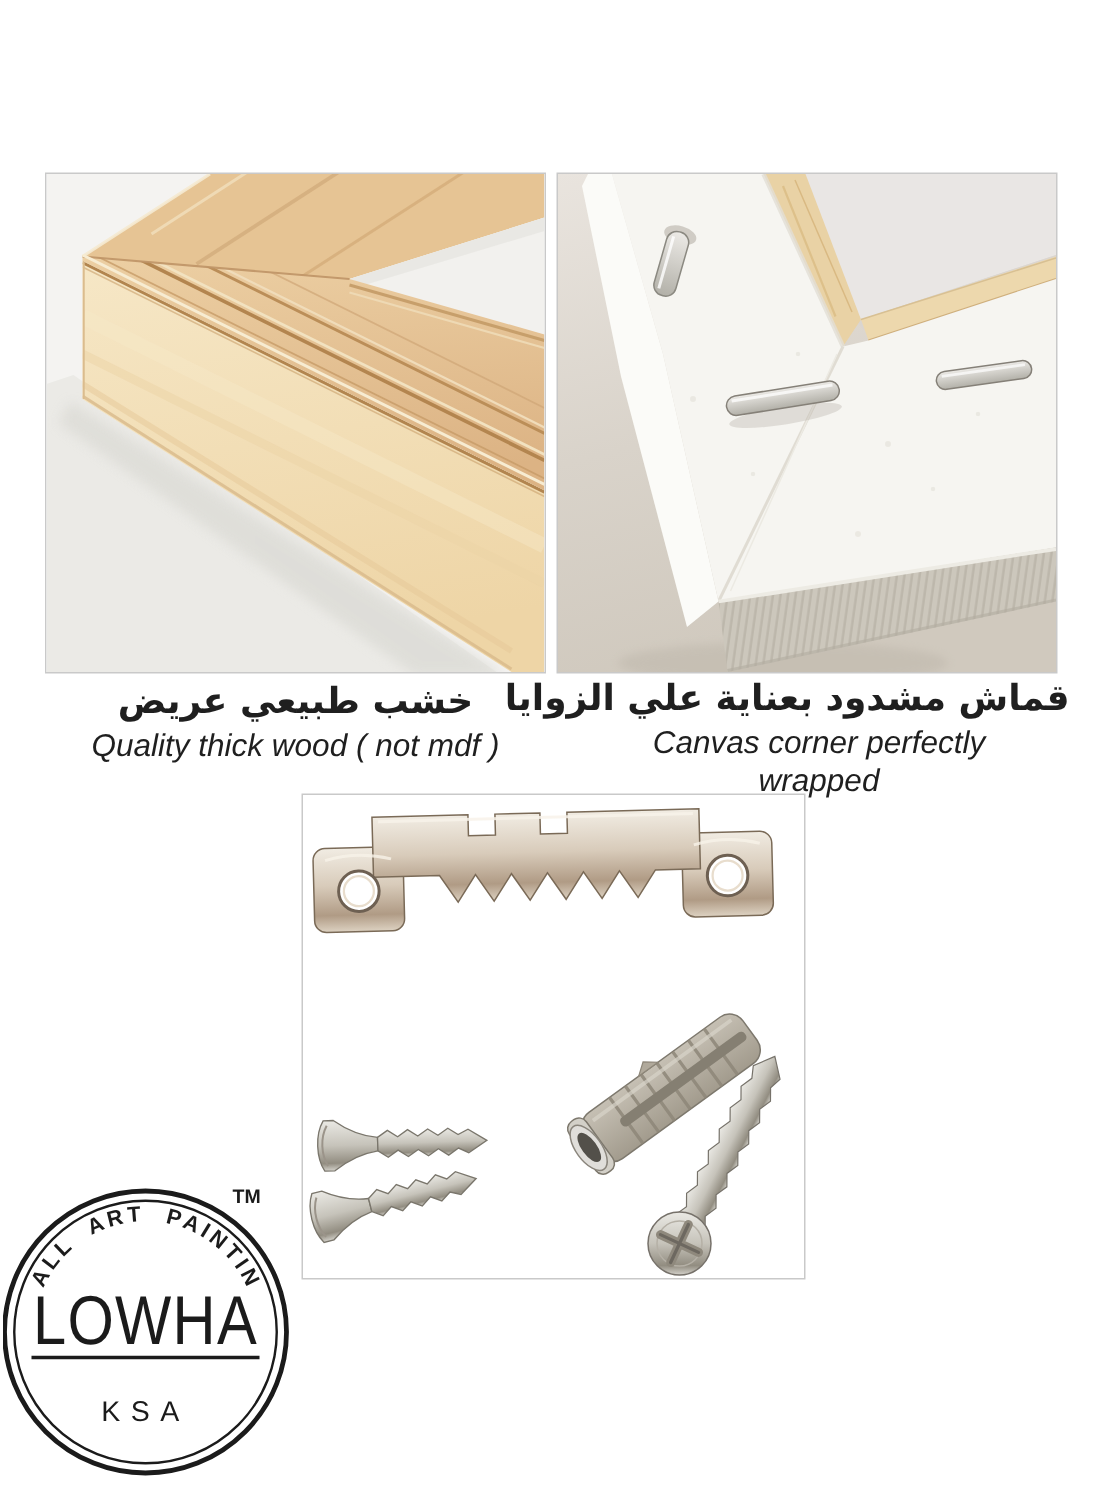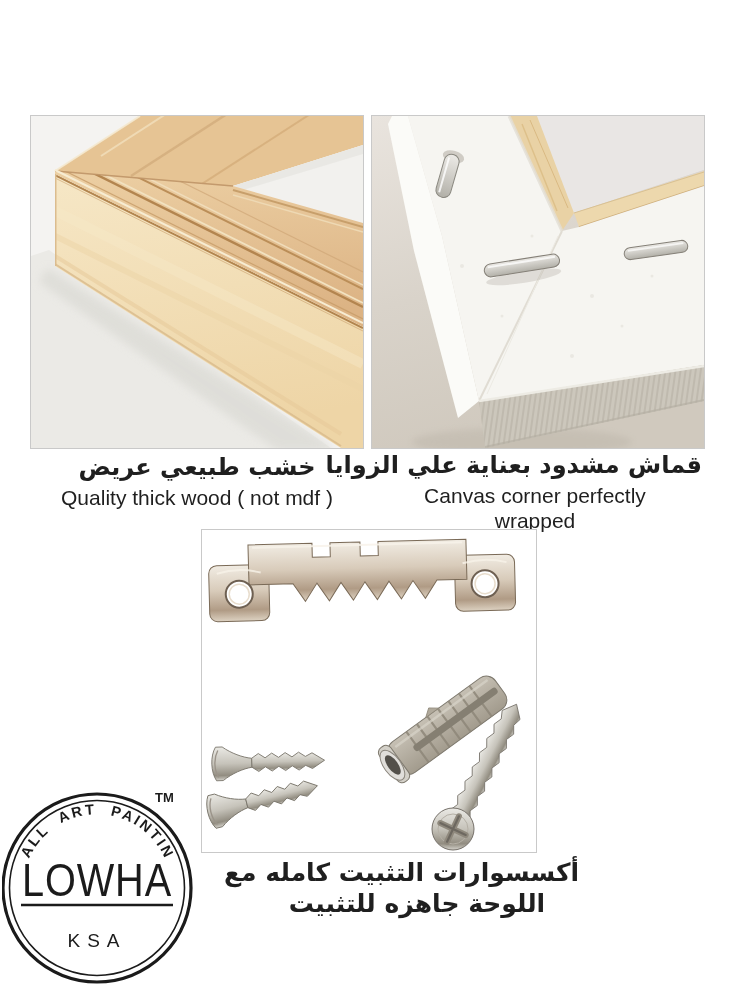--- a/index.html
+++ b/index.html
@@ -8,23 +8,23 @@
   .imgbox{position:absolute;box-sizing:border-box;border:1px solid var(--box-border,#c9c9c9);
           background:#fff;overflow:hidden;}
   .imgbox svg{display:block;width:100%;height:100%;}
   #box-wood{left:30px;top:115px;width:334px;height:334px;}
   #box-canvas{left:371px;top:115px;width:334px;height:334px;}
   #box-hw{left:201px;top:529px;width:336px;height:324px;}
   .cap{position:absolute;text-align:center;color:var(--caption-text,#1f1f1f);}
   .cap-ar{font-family:"DejaVu Sans",sans-serif;font-weight:bold;font-size:24px;
           line-height:30px;direction:rtl;white-space:nowrap;}
   .cap-en{font-family:"Liberation Sans","DejaVu Sans",sans-serif;font-size:21px;
-          line-height:25px;margin-top:3px;}
+          line-height:25px;margin-top:3px;font-style:italic;}
   #cap-wood{left:30px;top:452px;width:334px;}
-  #cap-canvas{left:368px;top:450px;width:334px;}
+  #cap-canvas{left:379px;top:450px;width:334px;}
   #cap-canvas .cap-en{max-width:240px;margin:3px auto 0;text-align:center;}
   #cap-hw{left:255px;top:857px;width:324px;}
   #cap-hw .cap-ar{font-size:25px;line-height:31px;}
   #logo{position:absolute;left:2px;top:781px;width:194px;height:214px;}
   #logo text{fill:var(--logo-ink,#1b1b1b);}
 </style>
 </head>
 <body>
 
 <div class="page">
@@ -243,24 +243,20 @@
         <path d="M58,-19 L66,-25 L74,-19 Z" fill="#b0a99b" stroke="#8e8779" stroke-width="0.8"></path>
         <rect x="30" y="-3.5" width="102" height="7" rx="3" fill="#857f72"></rect>
         <path d="M16,-13 H130" stroke="#d9d5ca" stroke-width="2.5" opacity="0.7"></path>
         <rect x="-2" y="-21" width="14" height="42" rx="6" fill="#d3d0c8" stroke="#7d786d" stroke-width="1"></rect>
         <ellipse cx="3" cy="0" rx="8.5" ry="17.5" fill="#e0deda" stroke="#8a857c" stroke-width="1"></ellipse>
         <ellipse cx="3.5" cy="0" rx="5" ry="11.5" fill="#53504a"></ellipse>
       </g>
     </svg>
   </div>
 
-  <div class="cap" id="cap-hw">
-    <div class="cap-ar">أكسسوارات التثبيت كامله مع</div>
-    <div class="cap-ar">اللوحة جاهزه للتثبيت</div>
-  </div>
 
   <svg id="logo" viewBox="0 0 194 214">
     <circle cx="95" cy="107" r="94" fill="none" stroke="#1b1b1b" stroke-width="3.2"></circle>
     <circle cx="95" cy="107" r="87.5" fill="none" stroke="#1b1b1b" stroke-width="1.6"></circle>
     <defs>
         <path id="arcPath" d="M27,78 A74,74 0 0 1 163,78"></path>
       </defs>
     <text font-family="Liberation Sans, sans-serif" font-size="14.5" font-weight="bold" letter-spacing="2.5" word-spacing="7" text-anchor="middle">
       <textPath href="#arcPath" startOffset="50%">WALL ART PAINTING</textPath>
     </text>

